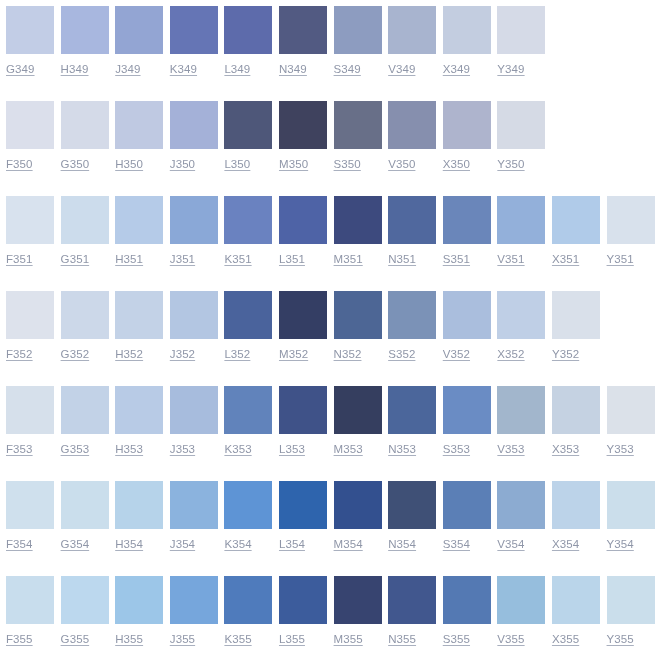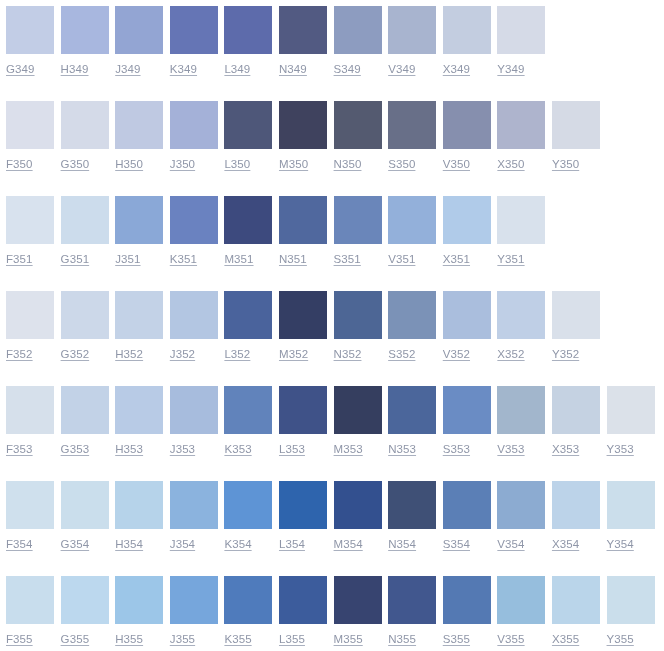--- a/index.html
+++ b/index.html
@@ -114,24 +114,20 @@
       </div>
       <div class="swatch-cell">
         <span class="swatch-chip" style="background-color: rgb(78, 87, 121);"></span>
         <a class="swatch-label" href="#">L350</a>
       </div>
       <div class="swatch-cell">
         <span class="swatch-chip" style="background-color: rgb(63, 66, 94);"></span>
         <a class="swatch-label" href="#">M350</a>
       </div>
       <div class="swatch-cell">
-        <span class="swatch-chip" style="background-color: rgb(84, 90, 112);"></span>
-        <a class="swatch-label" href="#">N350</a>
-      </div>
-      <div class="swatch-cell">
         <span class="swatch-chip" style="background-color: rgb(104, 111, 136);"></span>
         <a class="swatch-label" href="#">S350</a>
       </div>
       <div class="swatch-cell">
         <span class="swatch-chip" style="background-color: rgb(134, 143, 174);"></span>
         <a class="swatch-label" href="#">V350</a>
       </div>
       <div class="swatch-cell">
         <span class="swatch-chip" style="background-color: rgb(174, 180, 205);"></span>
         <a class="swatch-label" href="#">X350</a>
@@ -144,26 +140,34 @@
     <div class="swatch-row">
       <div class="swatch-cell">
         <span class="swatch-chip" style="background-color: rgb(216, 226, 238);"></span>
         <a class="swatch-label" href="#">F351</a>
       </div>
       <div class="swatch-cell">
         <span class="swatch-chip" style="background-color: rgb(204, 220, 236);"></span>
         <a class="swatch-label" href="#">G351</a>
       </div>
       <div class="swatch-cell">
+        <span class="swatch-chip" style="background-color: rgb(181, 203, 232);"></span>
+        <a class="swatch-label" href="#">H351</a>
+      </div>
+      <div class="swatch-cell">
         <span class="swatch-chip" style="background-color: rgb(138, 168, 215);"></span>
         <a class="swatch-label" href="#">J351</a>
       </div>
       <div class="swatch-cell">
         <span class="swatch-chip" style="background-color: rgb(106, 130, 192);"></span>
         <a class="swatch-label" href="#">K351</a>
+      </div>
+      <div class="swatch-cell">
+        <span class="swatch-chip" style="background-color: rgb(78, 99, 166);"></span>
+        <a class="swatch-label" href="#">L351</a>
       </div>
       <div class="swatch-cell">
         <span class="swatch-chip" style="background-color: rgb(61, 74, 126);"></span>
         <a class="swatch-label" href="#">M351</a>
       </div>
       <div class="swatch-cell">
         <span class="swatch-chip" style="background-color: rgb(80, 104, 158);"></span>
         <a class="swatch-label" href="#">N351</a>
       </div>
       <div class="swatch-cell">

